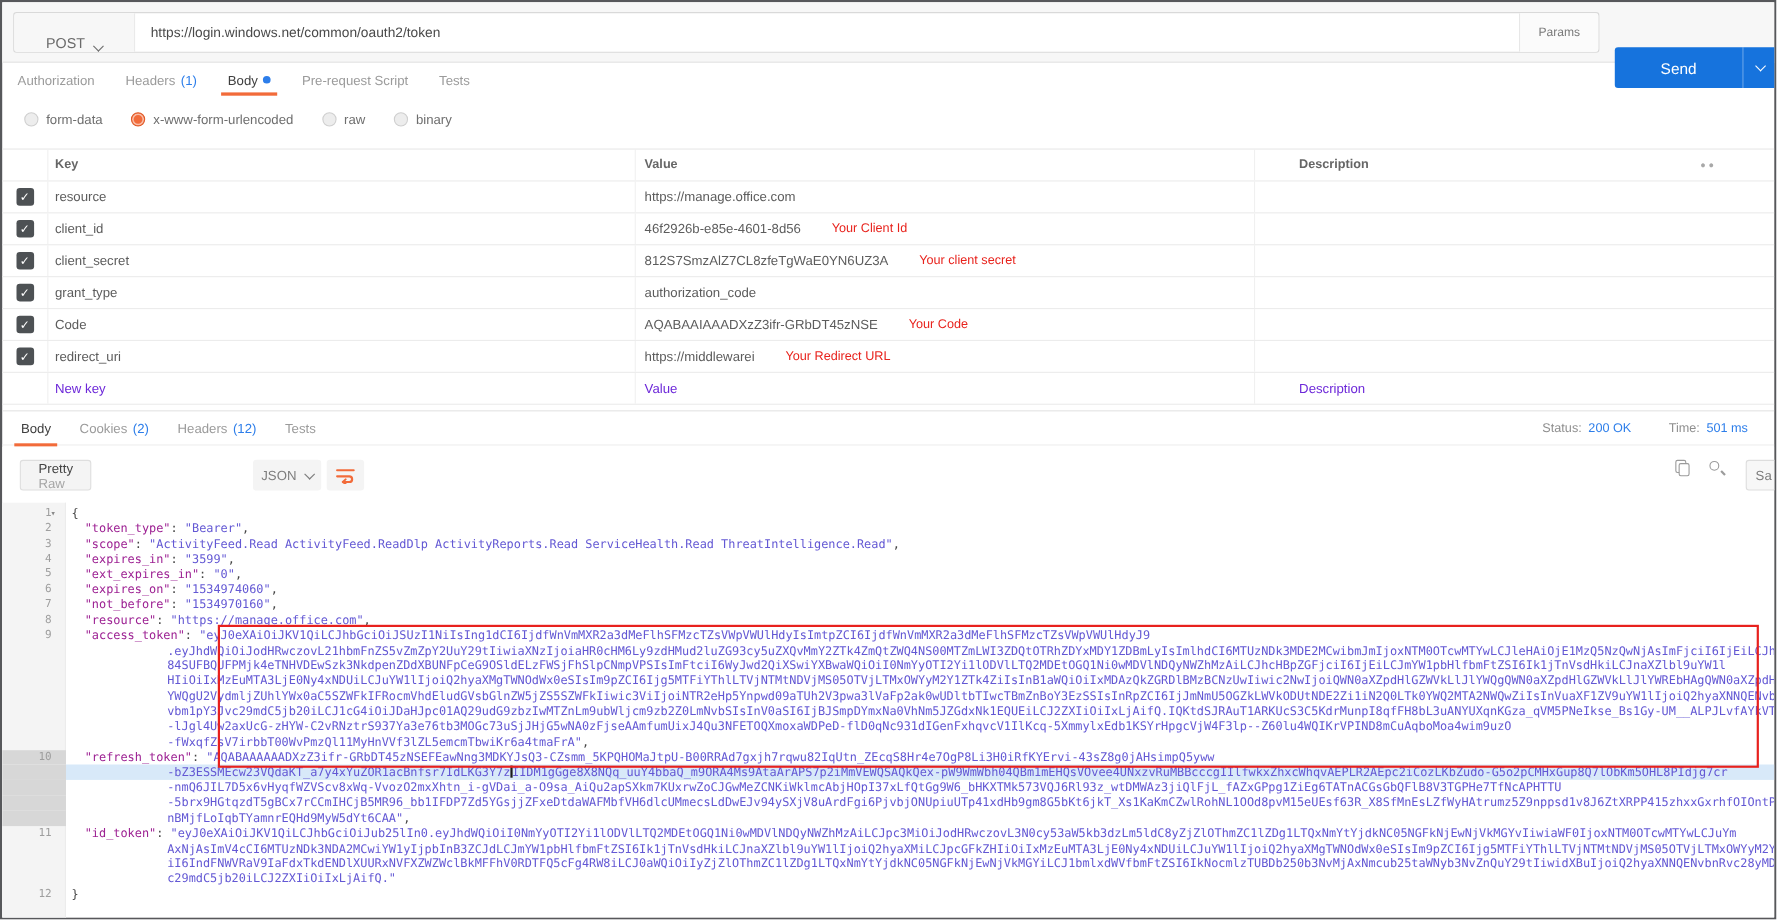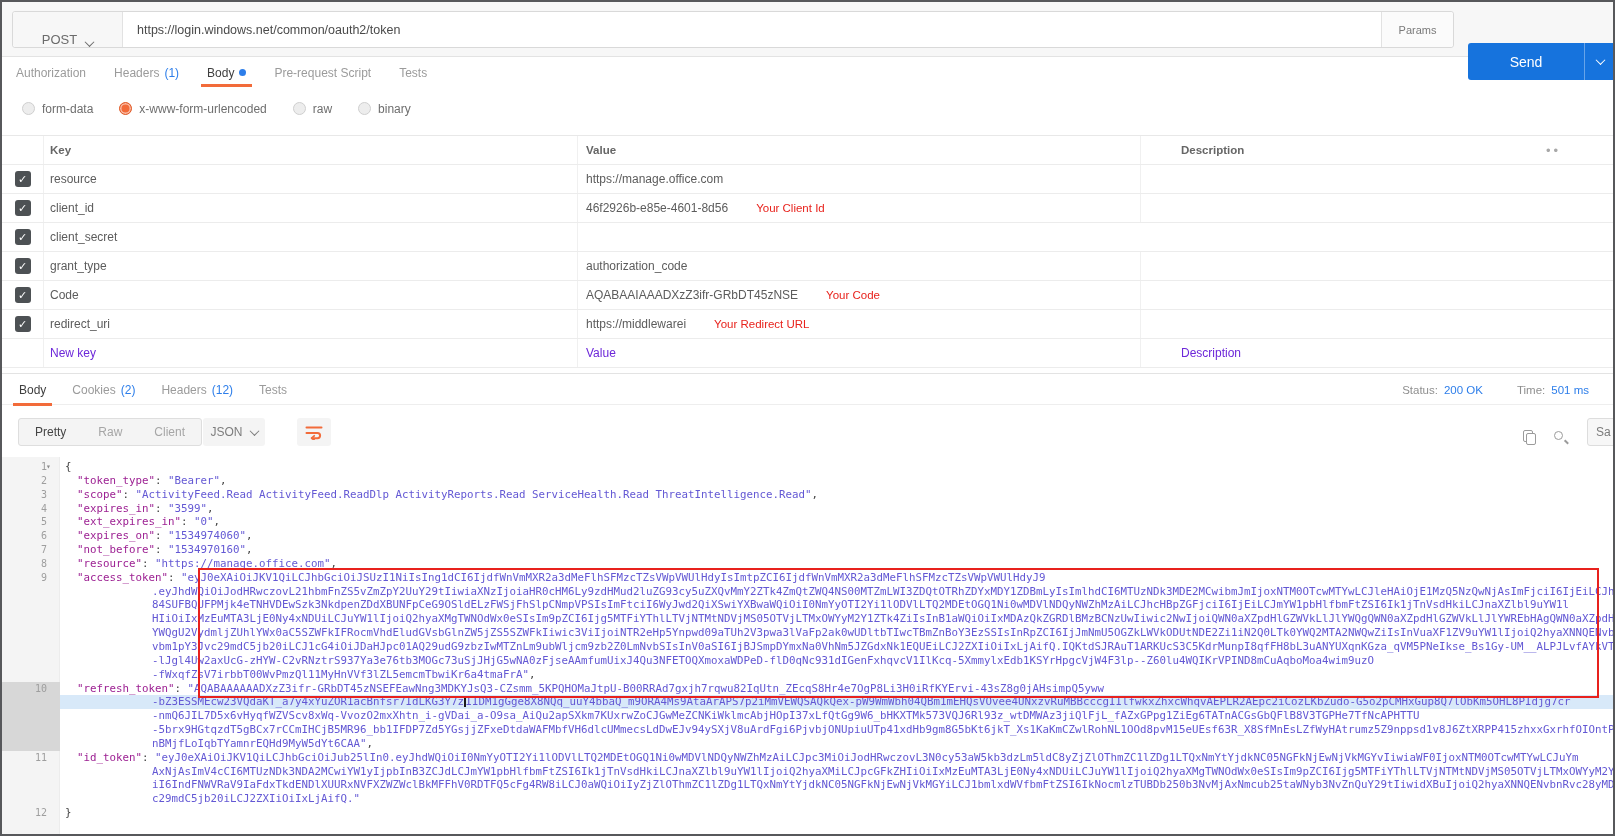--- a/index.html
+++ b/index.html
@@ -44,26 +44,26 @@
   .dots{position:absolute;right:52px;top:50%;transform:translateY(-50%);color:#a8a8a8;font-size:13px;letter-spacing:3px;}
   
   .respmeta{position:absolute;left:0;top:371px;width:100%;height:32px;border-top:1px solid #e3e3e3;border-bottom:1px solid #eee;display:flex;align-items:center;padding-left:17px;}
   .respmeta .tab{margin-right:26px;height:32px;}
   .statuszone{position:absolute;right:24px;top:0;height:32px;display:flex;align-items:center;gap:6px;font-size:11.5px;}
   .statuszone .lab{color:#8f8f8f;}
   .statuszone .val{color:#2d7eea;}
   .statuszone .gap{width:22px;}
   
   .prettybar{position:absolute;left:0;top:404px;width:100%;height:51px;background:#fff;}
-  .viewgroup{position:absolute;left:16px;top:12px;height:28px;display:flex;background:#f4f4f4;border:1px solid #dedede;border-radius:3px;overflow:hidden;}
+  .viewgroup{position:absolute;left:16px;top:12px;height:28px;display:flex;background:#f4f4f4;border:1px solid #dedede;border-radius:3px;overflow:hidden;flex-direction:column;}
   .viewbtn{padding:0 16px;display:flex;align-items:center;font-size:12px;color:#a6a6a6;cursor:pointer;}
   .viewbtn.active{color:#444;}
-  .fmtsel{position:absolute;left:201px;top:12px;height:28px;width:62px;background:#f4f4f4;border-radius:3px;display:flex;align-items:center;justify-content:center;gap:8px;font-size:12px;color:#7d7d7d;cursor:pointer;}
+  .fmtsel{position:absolute;left:228px;top:12px;height:28px;width:62px;background:#f4f4f4;border-radius:3px;display:flex;align-items:center;justify-content:center;gap:8px;font-size:12px;color:#7d7d7d;cursor:pointer;}
   .wrapbtn{position:absolute;left:295px;top:12px;width:34px;height:28px;background:#f4f4f4;border-radius:3px;display:flex;align-items:center;justify-content:center;cursor:pointer;}
-  .riconzone{position:absolute;right:0;top:12px;height:28px;display:flex;align-items:flex-end;}
+  .riconzone{position:absolute;right:0;top:12px;height:28px;display:flex;align-items:flex-start;}
   .ic-copy{position:relative;width:14px;height:16px;margin-right:16px;cursor:pointer;}
   .ic-copy i{position:absolute;border:1.4px solid #9b9b9b;border-radius:2px;width:10px;height:12px;display:block;}
   .ic-copy i:first-child{left:0;top:0;}
   .ic-copy i:last-child{left:3px;top:3px;background:#fff;}
   .ic-search{position:relative;width:16px;height:16px;margin-right:18px;cursor:pointer;}
   .ic-search i{position:absolute;left:1px;top:1px;width:9px;height:9px;border:1.5px solid #9b9b9b;border-radius:50%;display:block;}
   .ic-search b{position:absolute;left:11px;top:11px;width:5px;height:1.8px;background:#9b9b9b;transform:rotate(45deg);display:block;}
   .savebtn{width:92px;height:28px;background:#f7f7f7;border:1px solid #ddd;border-radius:3px;display:flex;align-items:center;padding-left:8px;font-size:12px;color:#7b7b7b;cursor:pointer;margin-right:-66px;}
   
   .code{position:absolute;left:0;top:455px;width:100%;height:381px;font-family:"DejaVu Sans Mono",monospace;font-size:10.8px;background:#fff;}
@@ -168,20 +168,24 @@
           <span>46f2926b-e85e-4601-8d56</span>
           <span class="ann">Your Client Id</span>
         </div>
         <div class="c-desc"></div>
       </div>
       <div class="trow">
         <div class="c-cb">
           <div class="cbx">✓</div>
         </div>
         <div class="c-key">client_secret</div>
+        <div class="c-val">
+          <span>812S7SmzAlZ7CL8zfeTgWaE0YN6UZ3A</span>
+          <span class="ann">Your client secret</span>
+        </div>
         <div class="c-desc"></div>
       </div>
       <div class="trow">
         <div class="c-cb">
           <div class="cbx">✓</div>
         </div>
         <div class="c-key">grant_type</div>
         <div class="c-val">
           <span>authorization_code</span>
         </div>

